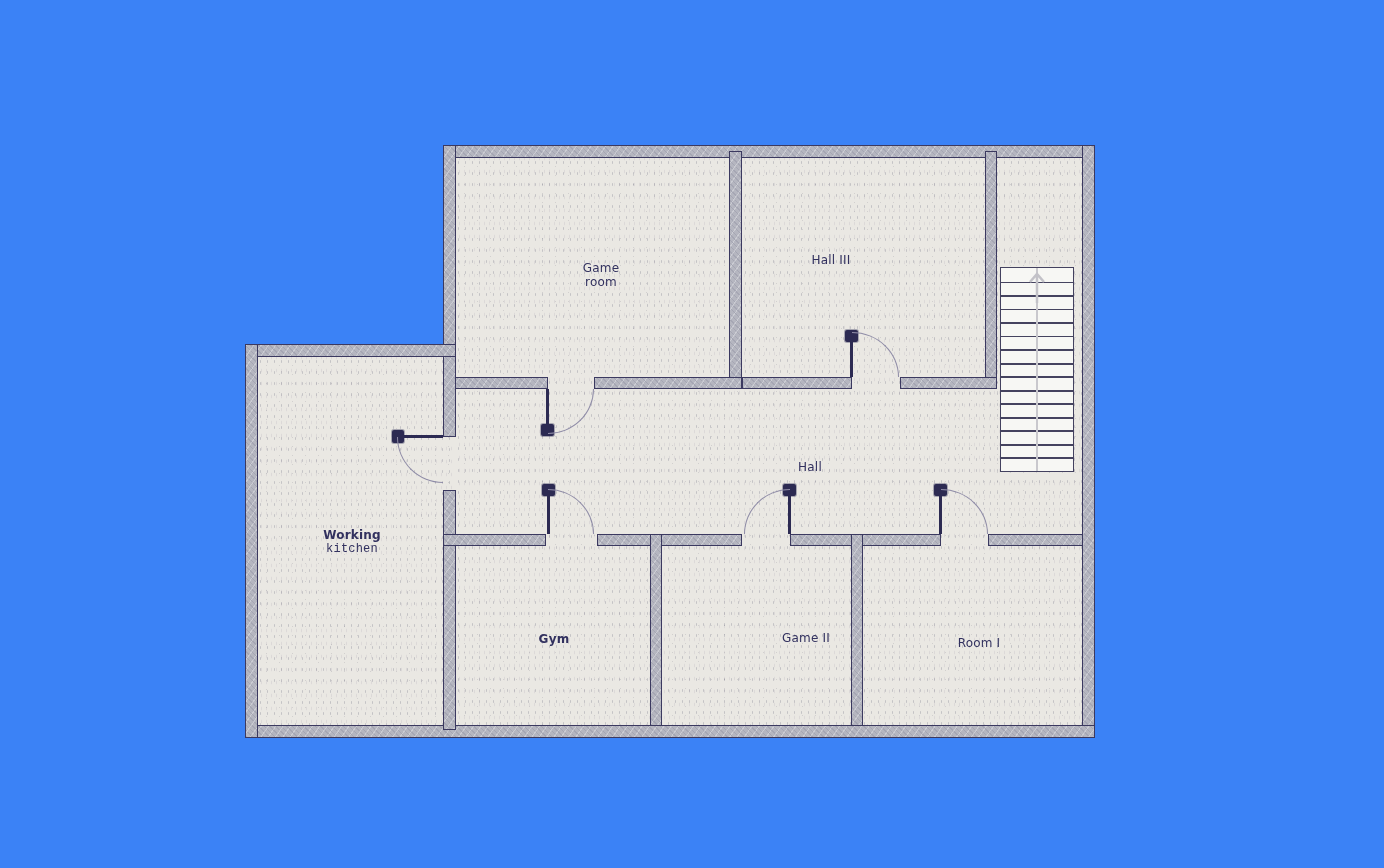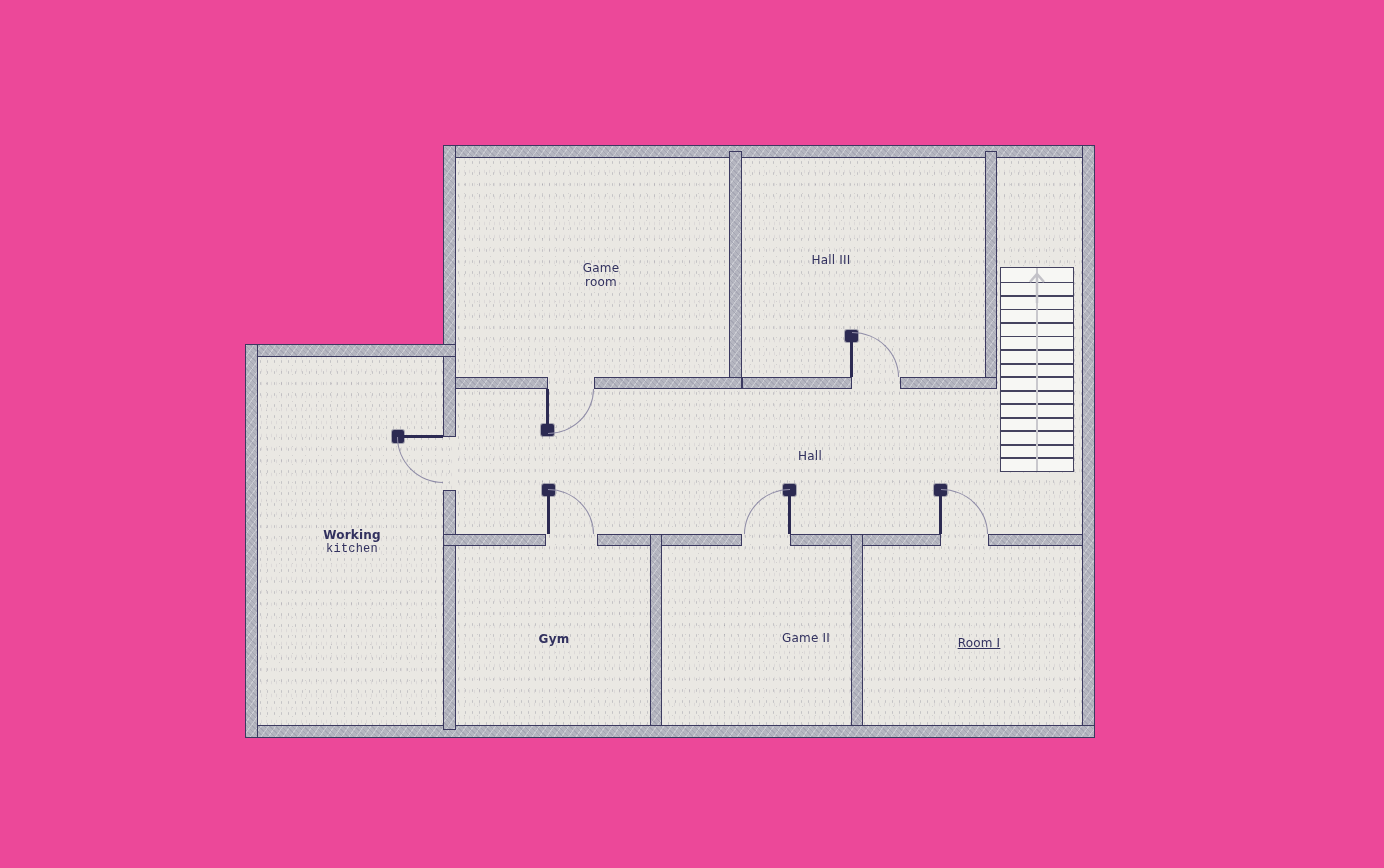--- a/index.html
+++ b/index.html
@@ -1,16 +1,16 @@
 <!DOCTYPE html>
 <html><head>
 <meta charset="utf-8">
 <style>
   html,body{margin:0;padding:0;background:#ffffff;}
-  .canvas{position:relative;width:1384px;height:868px;background:#ec4899;overflow:hidden;
+  .canvas{position:relative;width:1384px;height:868px;background:#3b82f6;overflow:hidden;
           font-family:"DejaVu Sans",sans-serif;}
   
   .floor{position:absolute;z-index:0;background-color:#eae8e3;
     background-image:
       radial-gradient(rgba(45,45,75,.20) .6px, transparent .8px),
       radial-gradient(rgba(45,45,75,.13) .5px, transparent .7px),
       radial-gradient(rgba(120,110,145,.12) .6px, transparent .8px);
     background-size:7px 11px,13px 9px,5px 13px;
     background-position:0 0,3px 5px,2px 8px;}
   
@@ -142,19 +142,19 @@
 
   <div class="rlabel" style="left:601px;top:275px;">
     <span style="display:block;">Game</span>
     <span style="display:block;">room</span>
   </div>
   <div class="rlabel" style="left:831px;top:260px;">Hall III</div>
   <div class="rlabel" style="left:352px;top:542px;">
     <span style="display:block;font-weight:bold;">Working</span>
     <span style="display:block;font-family:Liberation Mono, monospace;">kitchen</span>
   </div>
-  <div class="rlabel" style="left:810px;top:456px;">Hall</div>
+  <div class="rlabel" style="left:810px;top:467px;">Hall</div>
   <div class="rlabel" style="left:554px;top:639px;font-weight:bold;">Gym</div>
   <div class="rlabel" style="left:806px;top:638px;">Game II</div>
-  <div class="rlabel" style="left:979px;top:643px;text-decoration:underline;">Room I</div>
+  <div class="rlabel" style="left:979px;top:643px;">Room I</div>
 
 
 </div>
 
 </body></html>

